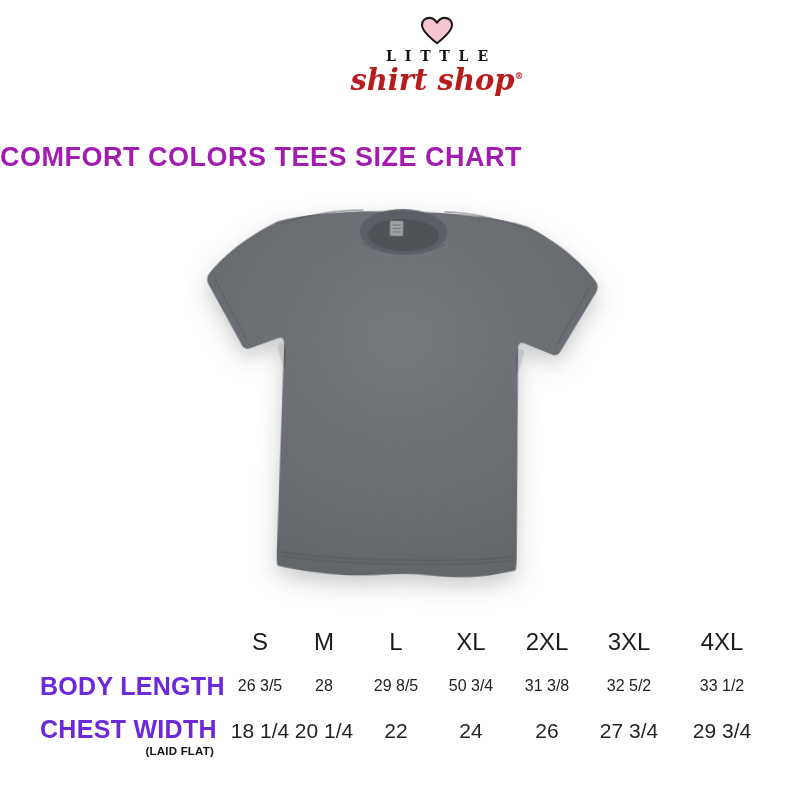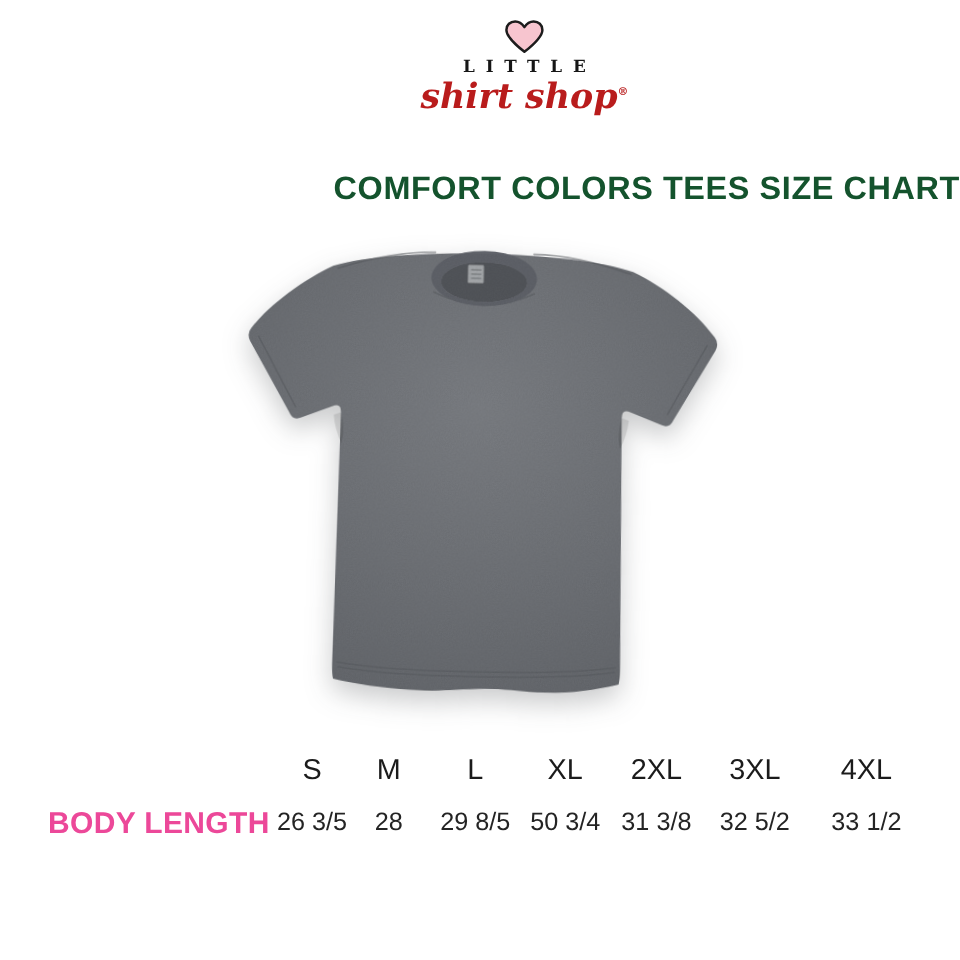--- a/index.html
+++ b/index.html
@@ -18,40 +18,40 @@
                  padding-left:9px; color:#161616; }
   .logo-mama   { margin-top:1px; font-family:"DejaVu Serif","Liberation Serif",serif;
                  font-weight:700; font-size:47px; line-height:0.82; letter-spacing:1px;
                  color:#151515; -webkit-text-stroke:1.3px #151515; }
   .logo-script { margin-top:3px; font-family:"DejaVu Serif","Liberation Serif",serif;
                  font-style:italic; font-weight:700; font-size:29px; line-height:1;
                  color:#b91c1c; }
   .logo-script sup { font-size:9px; font-style:normal; vertical-align:super; }
 
   
-  .title { position:absolute; top:142px; left:0; width:100%; text-align:right;
-           font-size:27px; font-weight:700; letter-spacing:0.5px; color:#14532d; }
+  .title { position:absolute; top:142px; left:0; width:100%; text-align:left;
+           font-size:27px; font-weight:700; letter-spacing:0.5px; color:#a21caf; }
 
   
   .shirt-wrap { position:absolute; top:198px; left:196px; width:404px; height:404px; }
   .shirt-wrap svg { display:block; transform:rotate(1.2deg); transform-origin:50% 50%;
                     filter:drop-shadow(0 9px 11px rgba(40,42,46,0.25)); }
 
   
   .size-table { position:absolute; top:622px; left:40px; width:732px;
                 border-collapse:collapse; table-layout:fixed; }
   .size-table th, .size-table td { padding:0; text-align:center; vertical-align:middle;
                 font-weight:400; white-space:nowrap; }
   .size-table thead th { height:40px; font-size:24px; font-weight:500; color:#1b1b1b; }
-  .row-main td { height:48px; font-size:21px; color:#242424; }
+  .row-main td { height:48px; font-size:16px; color:#242424; }
   .row-sub-row td { height:62px; vertical-align:top; padding-top:9px;
                 font-size:21px; color:#242424; }
   th.lbl { text-align:right; padding-right:16px; vertical-align:middle; }
   .row-sub-row th.lbl { vertical-align:top; padding-top:5px; }
-  .row-label { font-size:25px; font-weight:700; letter-spacing:0.3px; color:#ec4899; }
+  .row-label { font-size:25px; font-weight:700; letter-spacing:0.3px; color:#6d28d9; }
   .row-sublabel { display:block; font-size:11.5px; font-weight:700; margin-top:1px;
                   color:#141414; letter-spacing:0.2px; }
 </style>
 </head>
 <body>
 
 <div class="page">
 
   <div class="logo">
     <div class="logo-heart">
@@ -170,16 +170,29 @@
           <span class="row-label">BODY LENGTH</span>
         </th>
         <td>26 3/5</td>
         <td>28</td>
         <td>29 8/5</td>
         <td>50 3/4</td>
         <td>31 3/8</td>
         <td>32 5/2</td>
         <td>33 1/2</td>
       </tr>
+      <tr class="row-sub-row">
+        <th class="lbl">
+          <span class="row-label">CHEST WIDTH</span>
+          <span class="row-sublabel">(LAID FLAT)</span>
+        </th>
+        <td>18 1/4</td>
+        <td>20 1/4</td>
+        <td>22</td>
+        <td>24</td>
+        <td>26</td>
+        <td>27 3/4</td>
+        <td>29 3/4</td>
+      </tr>
     </tbody>
   </table>
 
 </div>
 
 </body></html>

